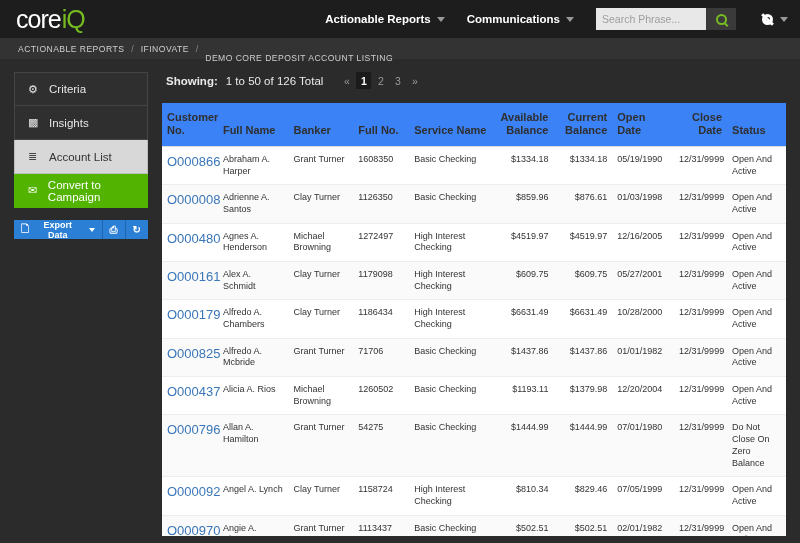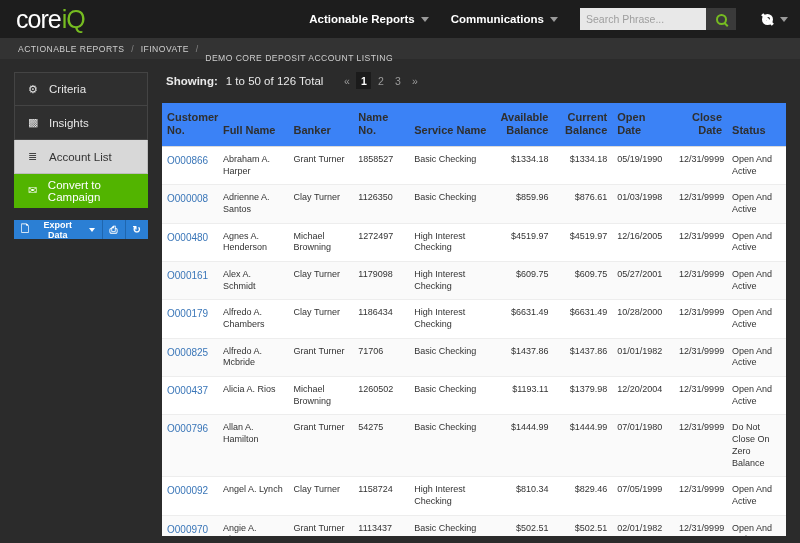--- a/index.html
+++ b/index.html
@@ -28,21 +28,21 @@
     display: flex; align-items: center; gap: 6px; cursor: pointer;
     white-space: nowrap;
   }
   .caret {
     width: 0; height: 0; display: inline-block;
     border-left: 4px solid transparent; border-right: 4px solid transparent;
     border-top: 5px solid #9a9a9a;
   }
   .searchwrap { display: flex; align-items: stretch; height: 22px; }
   .searchbox {
-    width: 126px; background: #e8e8e8; border: none;
+    width: 110px; background: #e8e8e8; border: none;
     font-size: 10.5px; color: #8d8d8d; padding: 0 6px;
     font-family: "Liberation Sans", sans-serif;
   }
   .searchbox::placeholder { color: #9e9e9e; }
   .searchbtn {
     width: 30px; background: #3a3a3a; border: none; cursor: pointer;
     display: flex; align-items: center; justify-content: center;
   }
   .mag { width: 11px; height: 11px; border: 2px solid #76bc21; border-radius: 50%; position: relative; }
   .mag::after {
@@ -134,21 +134,21 @@
     text-align: left; padding: 8px 5px; vertical-align: bottom;
     border-bottom: 1px solid #dadada; line-height: 1.22;
   }
   thead th.num { text-align: right; }
   tbody td {
     font-size: 9px; color: #333333; padding: 7px 5px;
     border-bottom: 1px solid #ededed; vertical-align: top; line-height: 1.3;
   }
   tbody tr:nth-child(even) { background: #fafafa; }
   tbody td.num { text-align: right; }
-  td.cust a { color: #3a76b8; text-decoration: none; cursor: pointer; font-size: 10px; }
+  td.cust a { color: #3a76b8; text-decoration: none; cursor: pointer; font-size: 13px; }
   
   col.c0 { width: 9.5%; }  col.c1 { width: 12%; }   col.c2 { width: 11%; }
   col.c3 { width: 9.5%; }  col.c4 { width: 14%; }   col.c5 { width: 10.5%; }
   col.c6 { width: 10%; }   col.c7 { width: 10.5%; } col.c8 { width: 9%; }
   col.c9 { width: 10%; }
 </style>
 </head>
 <body>
 
 <div class="topbar">
@@ -250,35 +250,35 @@
             <col class="c6">
             <col class="c7">
             <col class="c8">
             <col class="c9">
         </colgroup>
         <thead>
           <tr>
             <th>Customer No.</th>
             <th>Full Name</th>
             <th>Banker</th>
-            <th>Name No.</th>
+            <th>Full No.</th>
             <th>Service Name</th>
             <th class="num">Available Balance</th>
             <th class="num">Current Balance</th>
             <th>Open Date</th>
             <th class="num">Close Date</th>
             <th>Status</th>
           </tr>
         </thead>
         <tbody id="tbody">
             <tr>
               <td class="cust"><a>O000866</a></td>
               <td>Abraham A. Harper</td>
               <td>Grant Turner</td>
-              <td>1858527</td>
+              <td>1608350</td>
               <td>Basic Checking</td>
               <td class="num">$1334.18</td>
               <td class="num">$1334.18</td>
               <td>05/19/1990</td>
               <td class="num">12/31/9999</td>
               <td>Open And Active</td>
             </tr>
             <tr>
               <td class="cust"><a>O000008</a></td>
               <td>Adrienne A. Santos</td>

